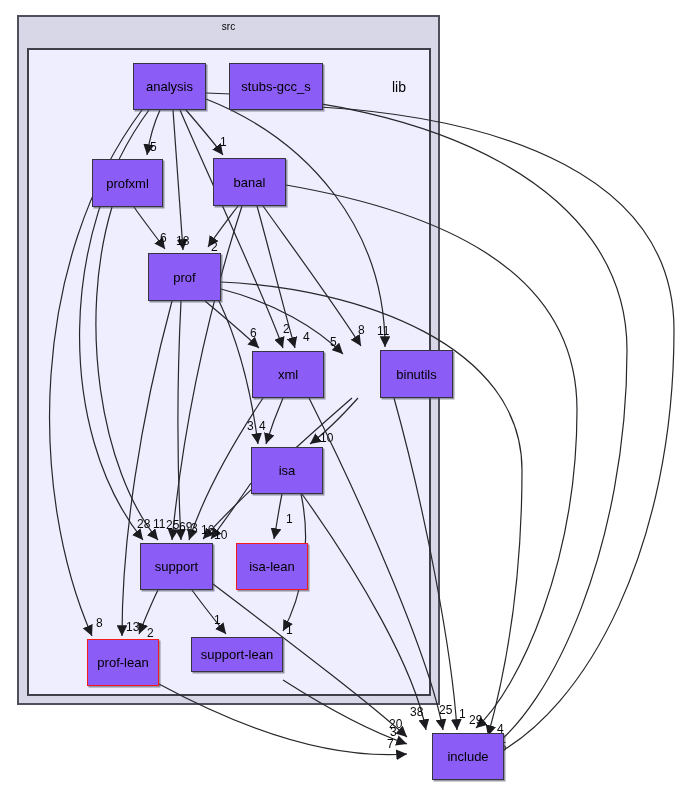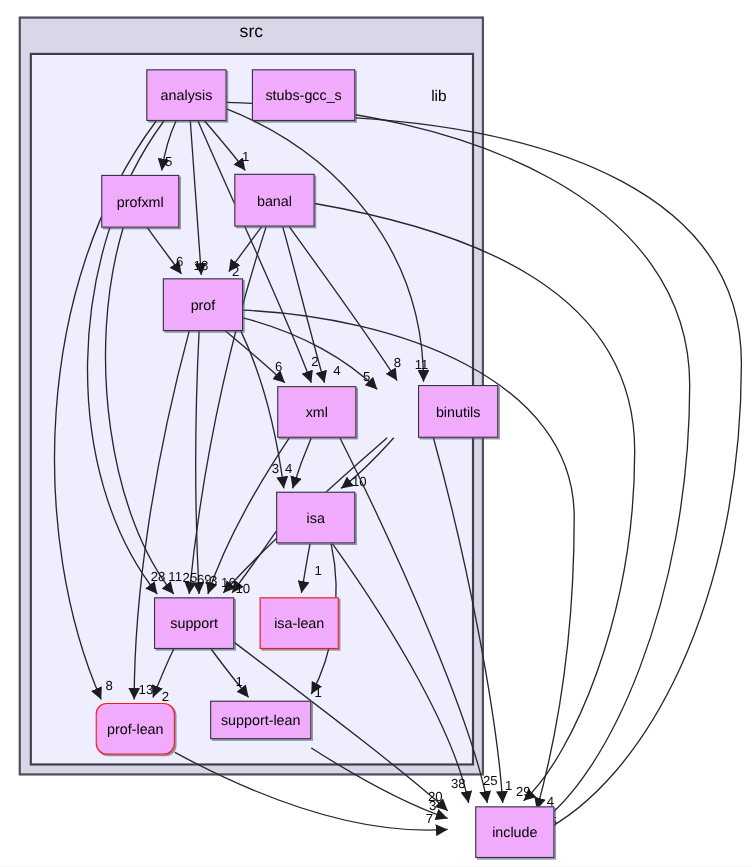--- a/index.html
+++ b/index.html
@@ -10,31 +10,31 @@
   .cluster-outer{
     position:absolute;left:17px;top:15px;width:423px;height:690px;
     box-sizing:border-box;background:#d7d7e7;border:2px solid #50505c;z-index:1;
   }
   .cluster-inner{
     position:absolute;left:27px;top:48px;width:404px;height:648px;
     box-sizing:border-box;background:#eeeeff;border:2px solid #3f3f49;z-index:1;
   }
   .cluster-title-src{
     position:absolute;left:17px;top:21px;width:423px;text-align:center;
-    font-size:16px;color:#000;z-index:2;
+    font-size:10px;color:#000;z-index:2;
   }
   .cluster-title-lib{
     position:absolute;left:360px;top:79px;width:46px;text-align:right;
     font-size:14px;color:#000;z-index:2;
   }
   #edge-layer{position:absolute;left:0;top:0;z-index:2;}
   .edge{fill:none;stroke:#26262b;stroke-width:1.2px;}
   .edge-label{font-size:12px;fill:#0a0a0a;}
   .node{
-    position:absolute;background:#f0abfc;border:1px solid #35353d;
+    position:absolute;background:#8b5cf6;border:1px solid #35353d;
     box-shadow:1.5px 1.5px 0 rgba(70,70,90,0.55);
     display:flex;align-items:center;justify-content:center;
     font-size:13px;color:#000;box-sizing:border-box;z-index:3;cursor:pointer;
   }
   .node.red{border:1.5px solid #f51b1b;}
 </style>
 </head>
 <body>
 
 <div class="cluster-outer"></div>
@@ -128,16 +128,16 @@
     <div class="node" style="left: 133px; top: 63px; width: 73px; height: 47px;">analysis</div>
     <div class="node" style="left: 229px; top: 63px; width: 94px; height: 47px;">stubs-gcc_s</div>
     <div class="node" style="left: 92px; top: 159px; width: 71px; height: 48px;">profxml</div>
     <div class="node" style="left: 213px; top: 158px; width: 73px; height: 48px;">banal</div>
     <div class="node" style="left: 148px; top: 253px; width: 73px; height: 48px;">prof</div>
     <div class="node" style="left: 252px; top: 351px; width: 72px; height: 47px;">xml</div>
     <div class="node" style="left: 346px; top: 350px; width: 73px; height: 48px; margin-left: 34px;">binutils</div>
     <div class="node" style="left: 251px; top: 447px; width: 72px; height: 47px;">isa</div>
     <div class="node" style="left: 140px; top: 543px; width: 73px; height: 47px;">support</div>
     <div class="node red" style="left: 236px; top: 543px; width: 72px; height: 47px;">isa-lean</div>
-    <div class="node red" style="left: 87px; top: 639px; width: 72px; height: 47px; border-radius: 10px;">prof-lean</div>
+    <div class="node red" style="left: 87px; top: 639px; width: 72px; height: 47px;">prof-lean</div>
     <div class="node" style="left: 191px; top: 637px; width: 92px; height: 35px;">support-lean</div>
     <div class="node" style="left: 432px; top: 733px; width: 72px; height: 47px;">include</div>
   </div>
 
 </body></html>

